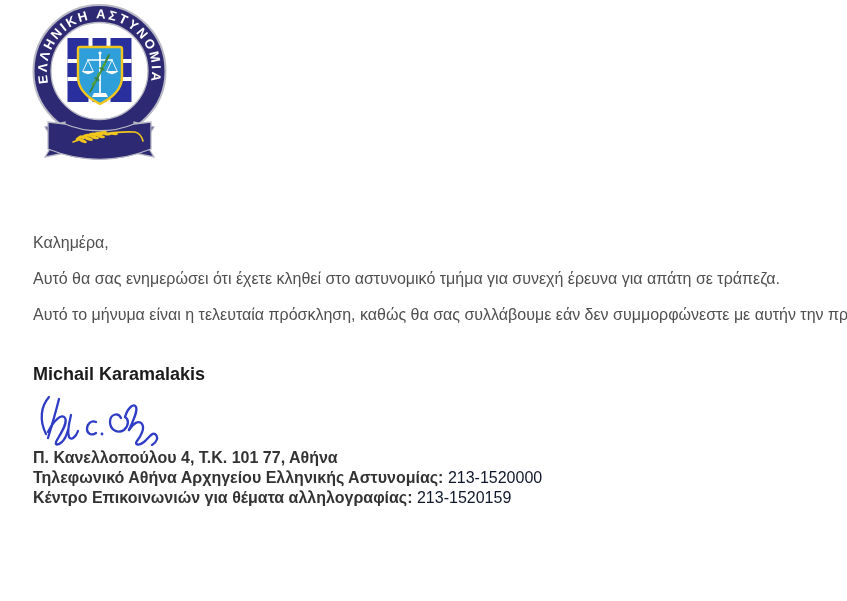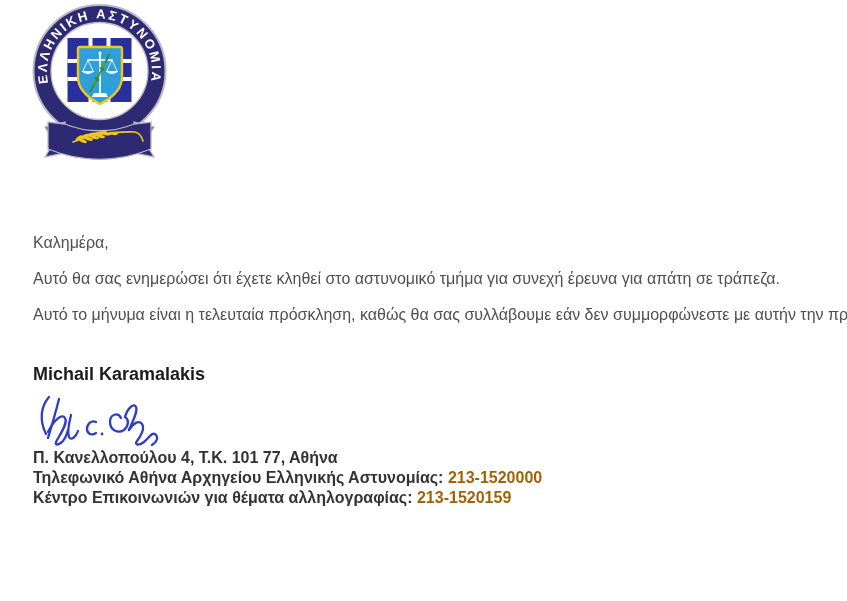--- a/index.html
+++ b/index.html
@@ -31,21 +31,21 @@
   .signature-wrap { margin: 9px 0 0 3px; width: 148px; height: 54px; }
   .footer { margin-top: 2px; }
   .footer-line {
     margin: 0;
     font-size: 16px;
     line-height: 20px;
     font-weight: bold;
     color: #333333;
     white-space: nowrap;
   }
-  .footer-line .value { font-weight: 700; color: #a16207; }
+  .footer-line .value { font-weight: 400; color: #0f172a; }
 </style>
 </head>
 <body>
 
 <div class="letter">
 
   <div class="logo-wrap">
     <svg width="137" height="160" viewBox="0 0 137 160" xmlns="http://www.w3.org/2000/svg">
 
       <circle cx="68.5" cy="68" r="66" fill="#2d2a73" stroke="#b9b9c6" stroke-width="2"></circle>

